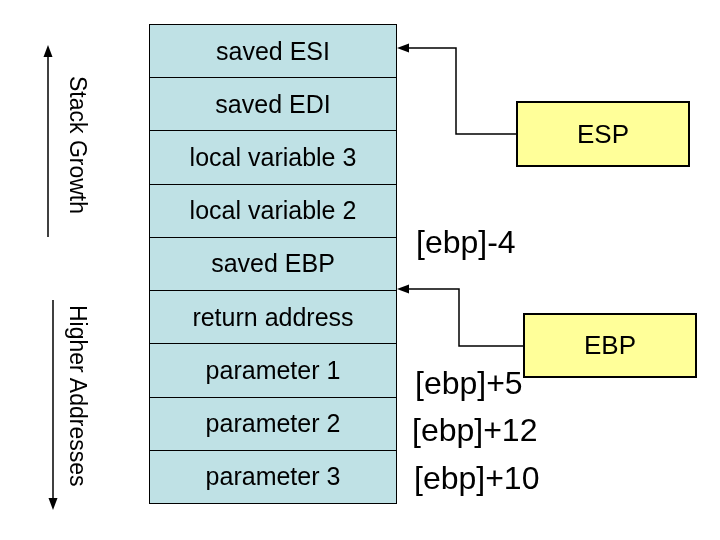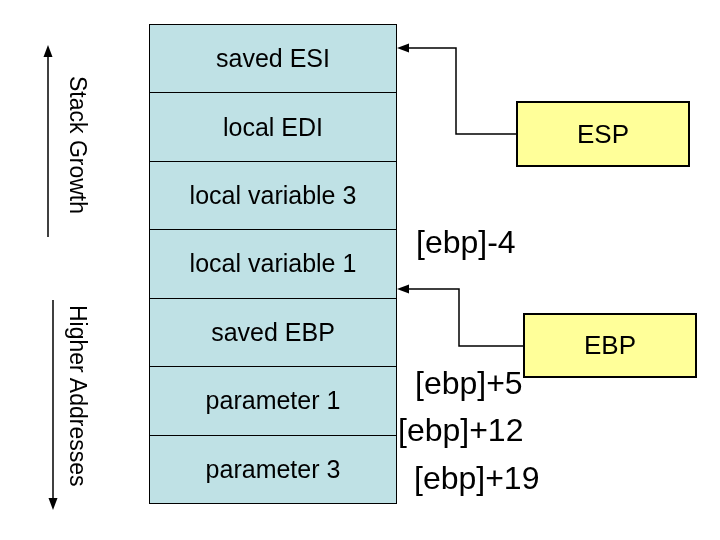--- a/index.html
+++ b/index.html
@@ -61,21 +61,21 @@
   .register.esp{left:516px;top:101px;width:174px;height:66px;}
   .register.ebp{left:523px;top:313px;width:174px;height:65px;}
   .offset{
     position:absolute;
     font-size:32px;
     white-space:nowrap;
     color:var(--color-text,#000);
   }
   .offset.o1{left:416px;top:224px;}
   .offset.o2{left:415px;top:365px;}
-  .offset.o3{left:398px;top:412px;}
+  .offset.o3{left:412px;top:412px;}
   .offset.o4{left:414px;top:460px;}
   .connectors line,.connectors polyline{
     stroke:var(--color-border,#000);
     stroke-width:1.5;
     fill:none;
   }
   .connectors polygon{
     fill:var(--color-border,#000);
     stroke:none;
   }
@@ -103,38 +103,40 @@
     </g>
 
     <g>
       <polyline points="523,346 459,346 459,289 407,289"></polyline>
       <polygon points="397,289 409,284.5 409,293.5"></polygon>
     </g>
   </svg>
 
   <div class="stack">
     <div class="cell">saved ESI</div>
-    <div class="cell">local EDI</div>
+    <div class="cell">saved EDI</div>
     <div class="cell">local variable 3</div>
-    <div class="cell">local variable 1</div>
+    <div class="cell">local variable 2</div>
     <div class="cell">saved EBP</div>
+    <div class="cell">return address</div>
     <div class="cell">parameter 1</div>
+    <div class="cell">parameter 2</div>
     <div class="cell">parameter 3</div>
   </div>
 
   <div class="vlabel stack-growth">Stack Growth</div>
 
   <div class="vlabel higher-addresses">Higher Addresses</div>
 
   <div class="register ebp">
     <span>EBP</span>
   </div>
 
   <div class="register esp">
     <span>ESP</span>
   </div>
 
   <div class="offset o1">[ebp]-4</div>
   <div class="offset o2">[ebp]+5</div>
   <div class="offset o3">[ebp]+12</div>
-  <div class="offset o4">[ebp]+19</div>
+  <div class="offset o4">[ebp]+10</div>
 
 </div>
 
 </body></html>

